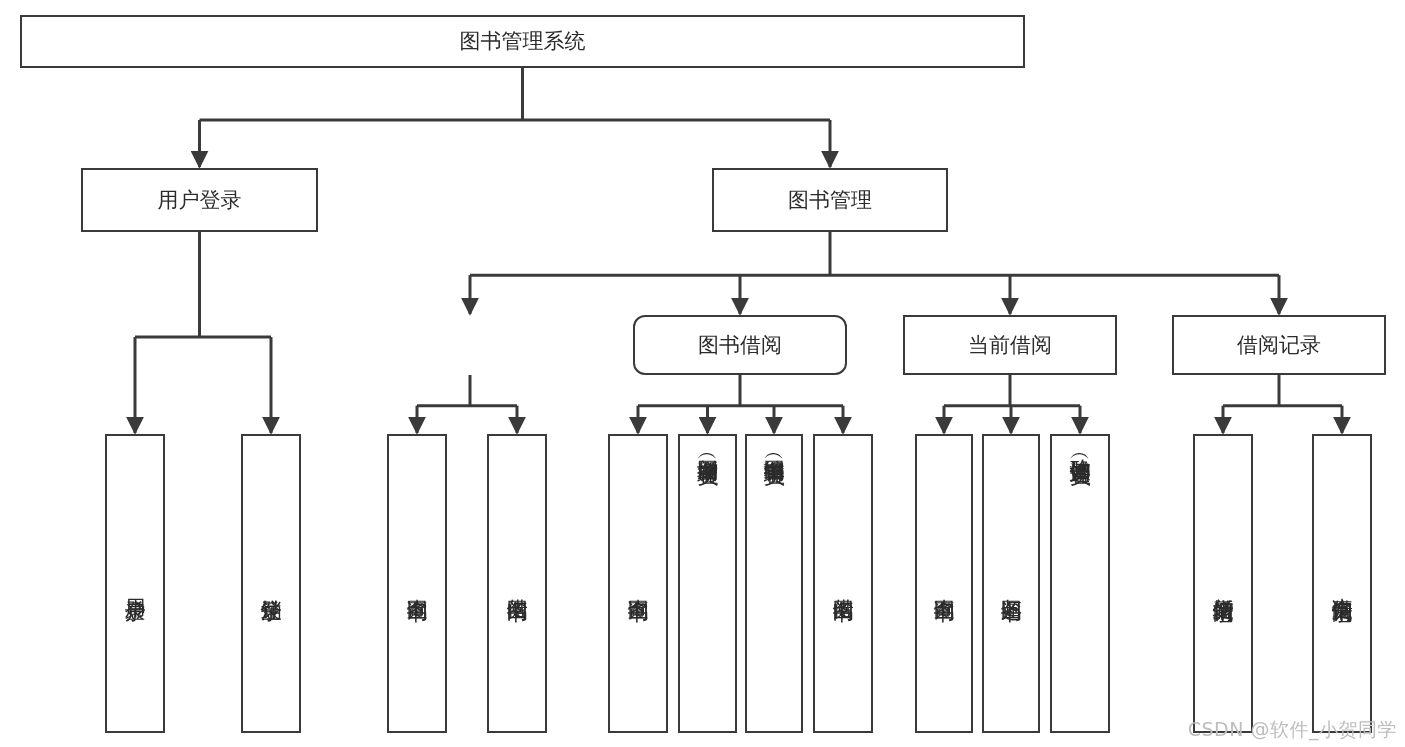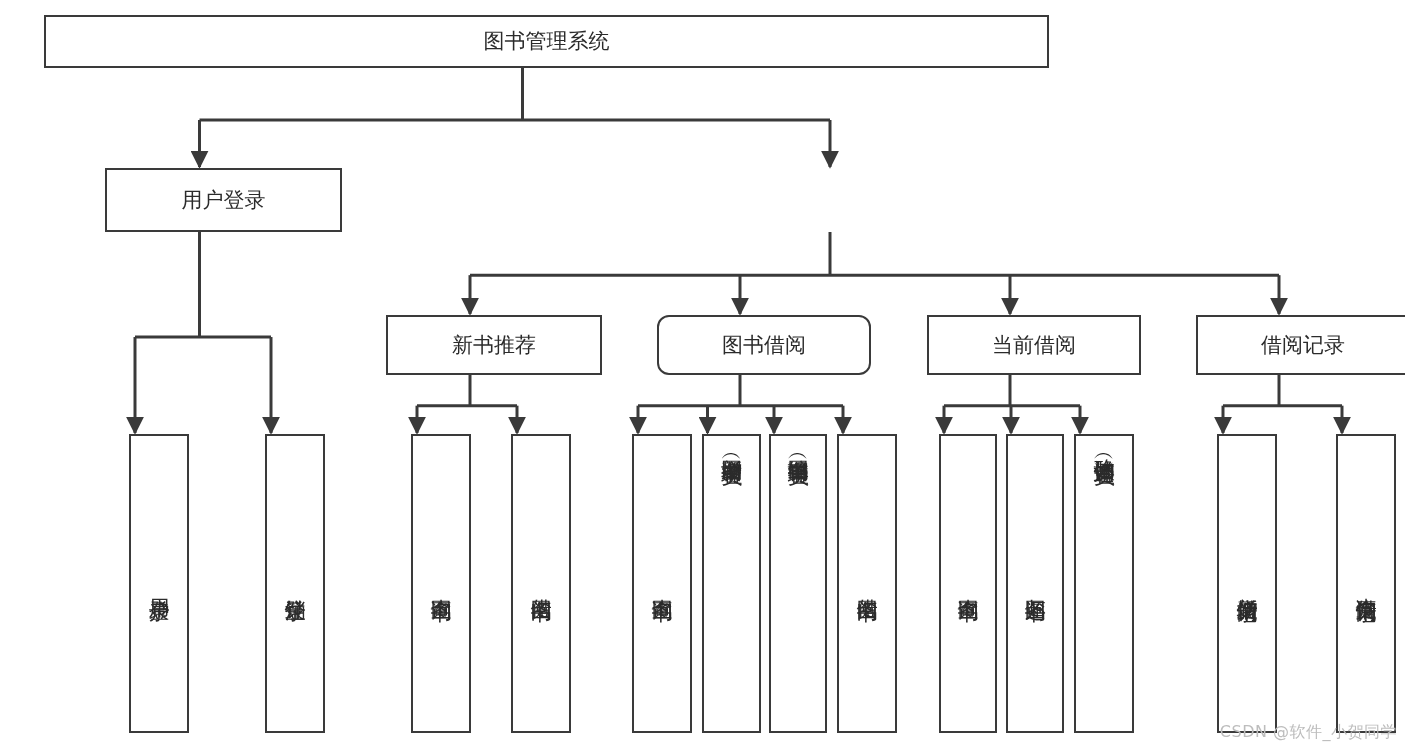--- a/index.html
+++ b/index.html
@@ -30,42 +30,41 @@
     position: absolute;
     box-sizing: border-box;
     border: 2.5px solid #3a3a3a;
     background: #ffffff;
     color: #2b2b2b;
     display: flex;
     align-items: center;
     justify-content: center;
     text-align: right;
     line-height: 1.15;
-    margin-left: 24px;
   }
   .node.h {
     font-size: 21px;
   }
   .node.v {
     writing-mode: vertical-rl;
     text-orientation: upright;
     font-size: 21px;
     line-height: 1.35;
     letter-spacing: 1px;
     padding-top: 6px;
     padding-bottom: 6px;
   }
   .node.v.top-aligned {
     justify-content: flex-start;
   }
   .watermark {
     position: absolute;
     right: 8px;
     bottom: 4px;
-    font-size: 16px;
+    font-size: 19px;
     color: #bdbdbd;
     letter-spacing: 0.5px;
     white-space: nowrap;
   }
 </style>
 </head>
 <body>
 
 <div id="diagram-root">
 
@@ -108,22 +107,22 @@
         <path d="M 1279 375 L 1279 405.68" stroke="#3a3a3a" stroke-width="3" fill="none"></path>
         <path d="M 1223 405.68 L 1342 405.68" stroke="#3a3a3a" stroke-width="3" fill="none"></path>
         <path d="M 1223 405.68 L 1223 433" stroke="#3a3a3a" stroke-width="3" fill="none" marker-end="url(#arrow)"></path>
         <path d="M 1342 405.68 L 1342 433" stroke="#3a3a3a" stroke-width="3" fill="none" marker-end="url(#arrow)"></path>
       </g>
   </svg>
 
   <div class="node h" style="left: 20px; top: 15px; width: 1005px; height: 53px;">图书管理系统</div>
 
   <div class="node h" style="left: 81px; top: 168px; width: 237px; height: 64px;">用户登录</div>
+  <div class="node h" style="left: 712px; top: 168px; width: 236px; height: 64px;">图书管理</div>
 
-  <div class="node h" style="left: 362px; top: 315px; width: 216px; height: 60px;">新书推荐</div>
   <div class="node h" style="left: 633px; top: 315px; width: 214px; height: 60px; border-radius: 12px;">图书借阅</div>
   <div class="node h" style="left: 1172px; top: 315px; width: 214px; height: 60px;">借阅记录</div>
   <div class="node h" style="left: 903px; top: 315px; width: 214px; height: 60px;">当前借阅</div>
 
   <div class="node v" style="left: 105px; top: 434px; width: 60px; height: 299px;">用户登录</div>
   <div class="node v" style="left: 241px; top: 434px; width: 60px; height: 299px;">注销登录</div>
   <div class="node v" style="left: 387px; top: 434px; width: 60px; height: 299px;">查询图书</div>
   <div class="node v" style="left: 487px; top: 434px; width: 60px; height: 299px;">借阅图书</div>
   <div class="node v" style="left: 608px; top: 434px; width: 60px; height: 299px;">查询图书</div>
   <div class="node v top-aligned" style="left: 678px; top: 434px; width: 59px; height: 299px;">新增图书（管理员）</div>

